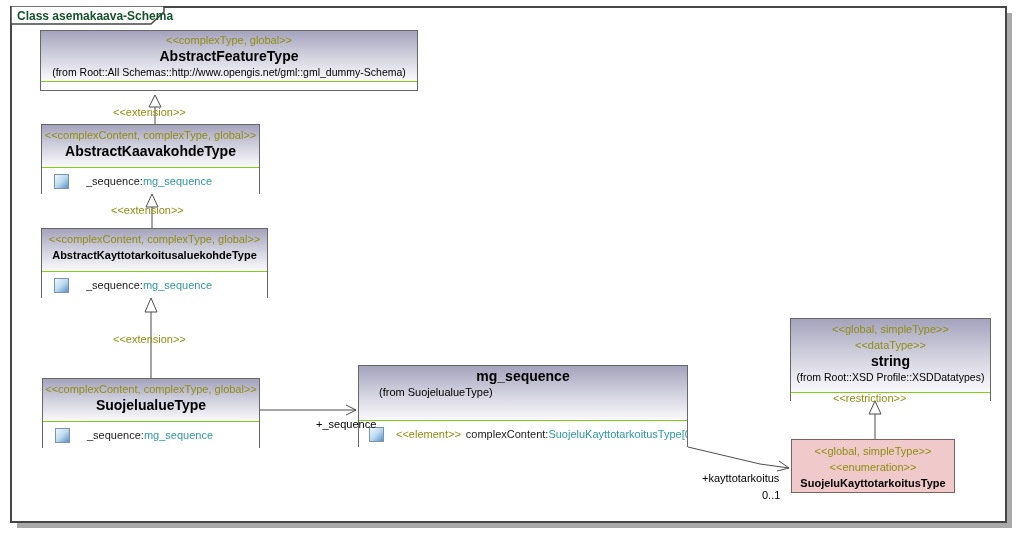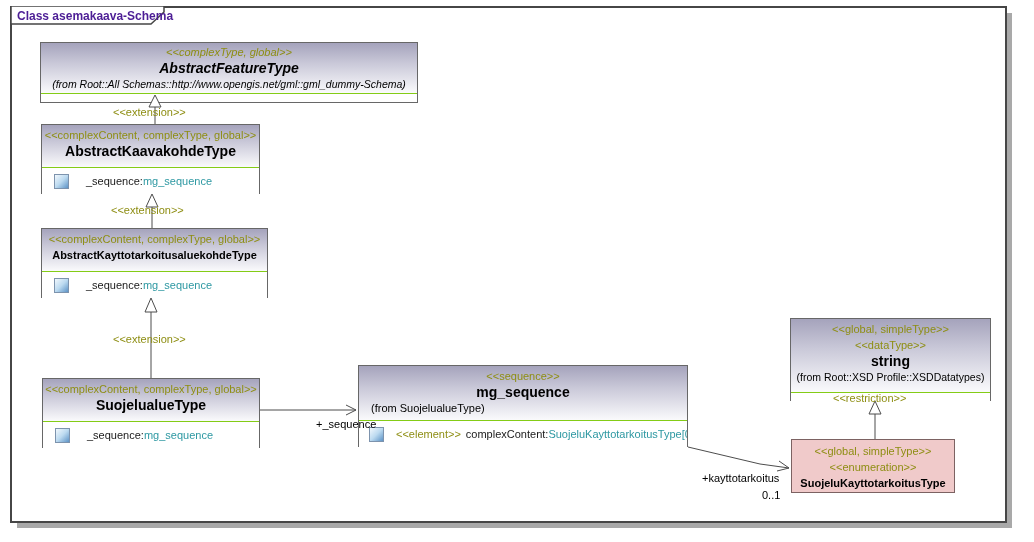--- a/index.html
+++ b/index.html
@@ -1,28 +1,28 @@
 <!DOCTYPE html>
 <html><head>
 <meta charset="utf-8">
 <style>
   html,body{margin:0;padding:0;background:#fff;}
   #canvas{position:relative;width:1034px;height:542px;background:#ffffff;overflow:hidden;
           font-family:"Liberation Sans",sans-serif;}
   #frame{position:absolute;left:10px;top:6px;width:993px;height:513px;border:2px solid #464646;
          background:#ffffff;box-shadow:6px 6px 0 -1px #a9a9a9;}
   #frame-tab-shape{position:absolute;left:10px;top:6px;}
-  #frame-title{position:absolute;left:17px;top:9px;font-size:12px;font-weight:bold;color:#4c1d95;white-space:nowrap;}
+  #frame-title{position:absolute;left:17px;top:9px;font-size:12px;font-weight:bold;color:#14532d;white-space:nowrap;}
 
   .cls{position:absolute;border:1px solid #676767;background:#fff;box-sizing:border-box;font-size:11px;}
   .hdr{background:linear-gradient(to bottom,#a5a3bc 0%,#c9c8d8 40%,#fafafc 100%);text-align:center;overflow:hidden;}
   .stereo{color:#8e8e13;line-height:16px;white-space:nowrap;}
   .cname{font-weight:bold;font-size:14px;color:#000;line-height:17px;white-space:nowrap;}
   .cfrom{font-size:10.5px;color:#000;line-height:15px;white-space:nowrap;}
-  .cfrom.left{text-align:left;padding-left:12px;}
+  .cfrom.left{text-align:left;padding-left:20px;}
   .cmp{border-top:1px solid #84cc16;background:#fff;}
   .attrs{display:flex;align-items:center;padding-left:12px;overflow:hidden;white-space:nowrap;}
   .aicon{width:13px;height:13px;border:1px solid #7d93ad;flex:none;
          background:linear-gradient(135deg,#f2f8fd 0%,#bcdaf0 50%,#5d93c6 100%);}
   .agap{width:17px;flex:none;}
   .aname{color:#1a1a1a;}
   .atype{color:#2d98a2;}
   .astereo{color:#8e8e13;margin-right:5px;}
   .pinkbox{background:#f0caca;border:1px solid #7c6262;text-align:center;}
   .lbl{position:absolute;font-size:11px;color:#000;white-space:nowrap;}
@@ -34,21 +34,21 @@
 
 <div id="canvas">
 
   <div id="frame"></div>
 
   <svg id="frame-tab-shape" width="170" height="20">
     <path d="M1,0 H154 V6 L141,18 H1 Z" fill="#ffffff" stroke="#464646" stroke-width="1.5"></path>
   </svg>
   <div id="frame-title">Class asemakaava-Schema</div>
 
-  <div class="cls" style="left:40px;top:42px;width:378px;height:61px;font-style:italic;">
+  <div class="cls" style="left:40px;top:30px;width:378px;height:61px;">
     <div class="hdr" style="height:49px;padding-top:1px;">
       <div class="stereo">&lt;&lt;complexType, global&gt;&gt;</div>
       <div class="cname">AbstractFeatureType</div>
       <div class="cfrom">(from Root::All Schemas::http://www.opengis.net/gml::gml_dummy-Schema)</div>
     </div>
     <div class="cmp" style="height:8px;"></div>
   </div>
 
   <div class="cls" style="left:41px;top:124px;width:219px;height:70px;">
     <div class="hdr" style="height:40px;padding-top:2px;">
@@ -81,21 +81,20 @@
     </div>
     <div class="cmp attrs" style="height:26px;">
       <span class="aicon"></span>
         <span class="agap"></span>
       <span><span class="aname">_sequence:</span><span class="atype">mg_sequence</span></span>
     </div>
   </div>
 
   <div class="cls" style="left:358px;top:365px;width:330px;height:82px;">
     <div class="hdr" style="height:52px;padding-top:2px;">
-      <div class="stereo">&lt;&lt;sequence&gt;&gt;</div>
       <div class="cname">mg_sequence</div>
       <div class="cfrom left" style="font-size:11px;">(from SuojelualueType)</div>
     </div>
     <div class="cmp attrs" style="height:26px;padding-left:10px;">
       <span class="aicon"></span>
         <span class="agap" style="width:12px;"></span>
       <span><span class="astereo">&lt;&lt;element&gt;&gt;</span><span class="aname">complexContent:</span><span class="atype">SuojeluKayttotarkoitusType[0..1]</span></span>
     </div>
   </div>
 

